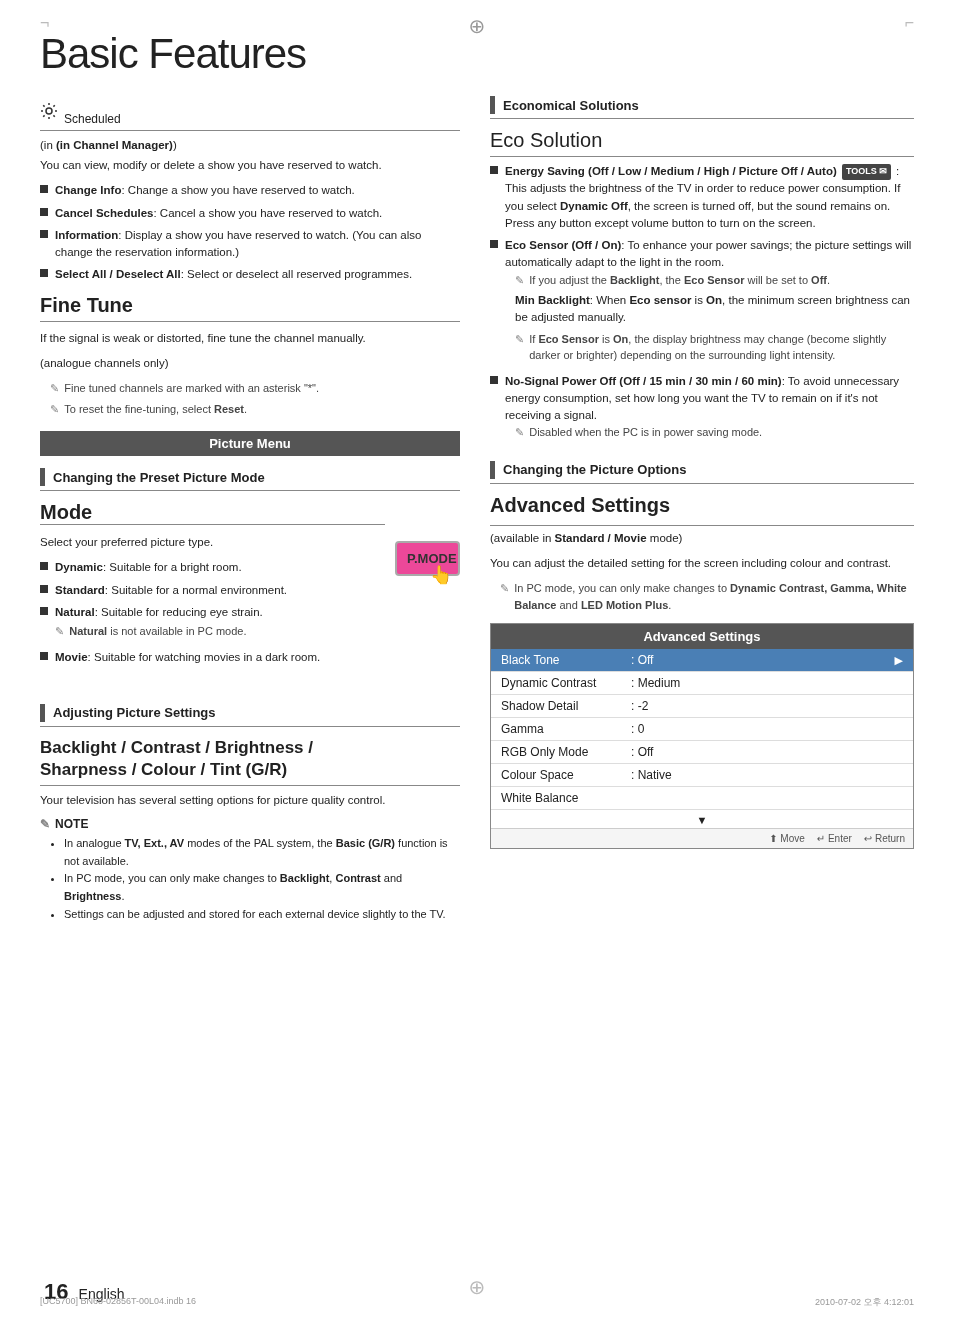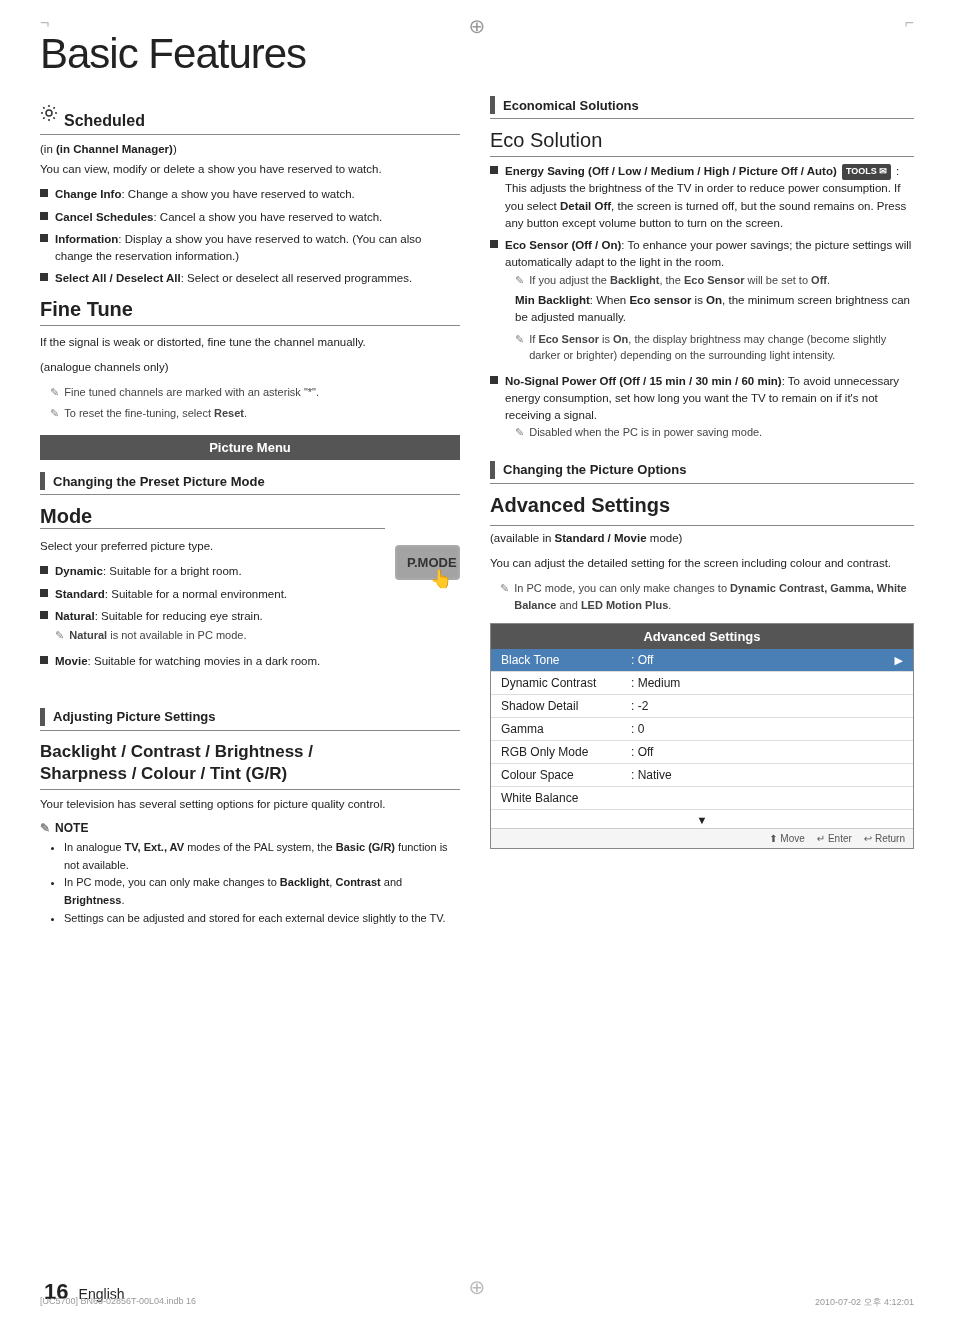--- a/index.html
+++ b/index.html
@@ -56,22 +56,22 @@
       color: #222;
     }
     .scheduled-header {
       display: flex;
       align-items: center;
       border-bottom: 1px solid #888;
       margin-bottom: 8px;
       padding-bottom: 4px;
     }
     .scheduled-header h2 {
-      font-size: 16px;
-      font-weight: bold;
+      font-size: 12px;
+      font-weight: normal;
       margin-top: 16px;
     }
     .in-label {
       font-size: 11.5px;
       margin-bottom: 6px;
     }
     .in-label strong { font-weight: bold; }
     .body-text {
       font-size: 11.5px;
       line-height: 1.5;
@@ -121,21 +121,21 @@
       padding: 5px 0;
       margin: 14px 0 12px 0;
     }
     .mode-section {
       display: flex;
       align-items: flex-start;
       gap: 10px;
     }
     .mode-content { flex: 1; }
     .pmode-btn {
-      background: #a3a3a3;
+      background: #ec4899;
       border: 2px solid #aaa;
       border-radius: 4px;
       padding: 8px 10px;
       font-size: 13px;
       font-weight: bold;
       color: #333;
       text-align: center;
       margin-top: 10px;
       width: 65px;
       position: relative;
@@ -409,21 +409,21 @@
       <div class="eco-section">
         <div class="eco-title">Eco Solution</div>
 
         <ul class="bullet-list">
 
           <li style="align-items:flex-start;">
             <span class="bullet-square" style="margin-top:3px;"></span>
             <span style="font-size:11.5px;line-height:1.5;">
               <strong>Energy Saving (Off / Low / Medium / High / Picture Off / Auto)</strong>
               <span class="tools-badge">TOOLS ✉</span>
-              : This adjusts the brightness of the TV in order to reduce power consumption. If you select <strong>Detail Off</strong>, the screen is turned off, but the sound remains on. Press any button except volume button to turn on the screen.
+              : This adjusts the brightness of the TV in order to reduce power consumption. If you select <strong>Dynamic Off</strong>, the screen is turned off, but the sound remains on. Press any button except volume button to turn on the screen.
             </span>
           </li>
 
           <li style="align-items:flex-start;margin-top:4px;">
             <span class="bullet-square" style="margin-top:3px;"></span>
             <div style="font-size:11.5px;line-height:1.5;">
               <strong>Eco Sensor (Off / On)</strong>: To enhance your power savings; the picture settings will automatically adapt to the light in the room.
               <div class="note-line">
                 <span class="note-icon">✎</span>
                 <span>If you adjust the <strong>Backlight</strong>, the <strong>Eco Sensor</strong> will be set to <strong>Off</strong>.</span>

